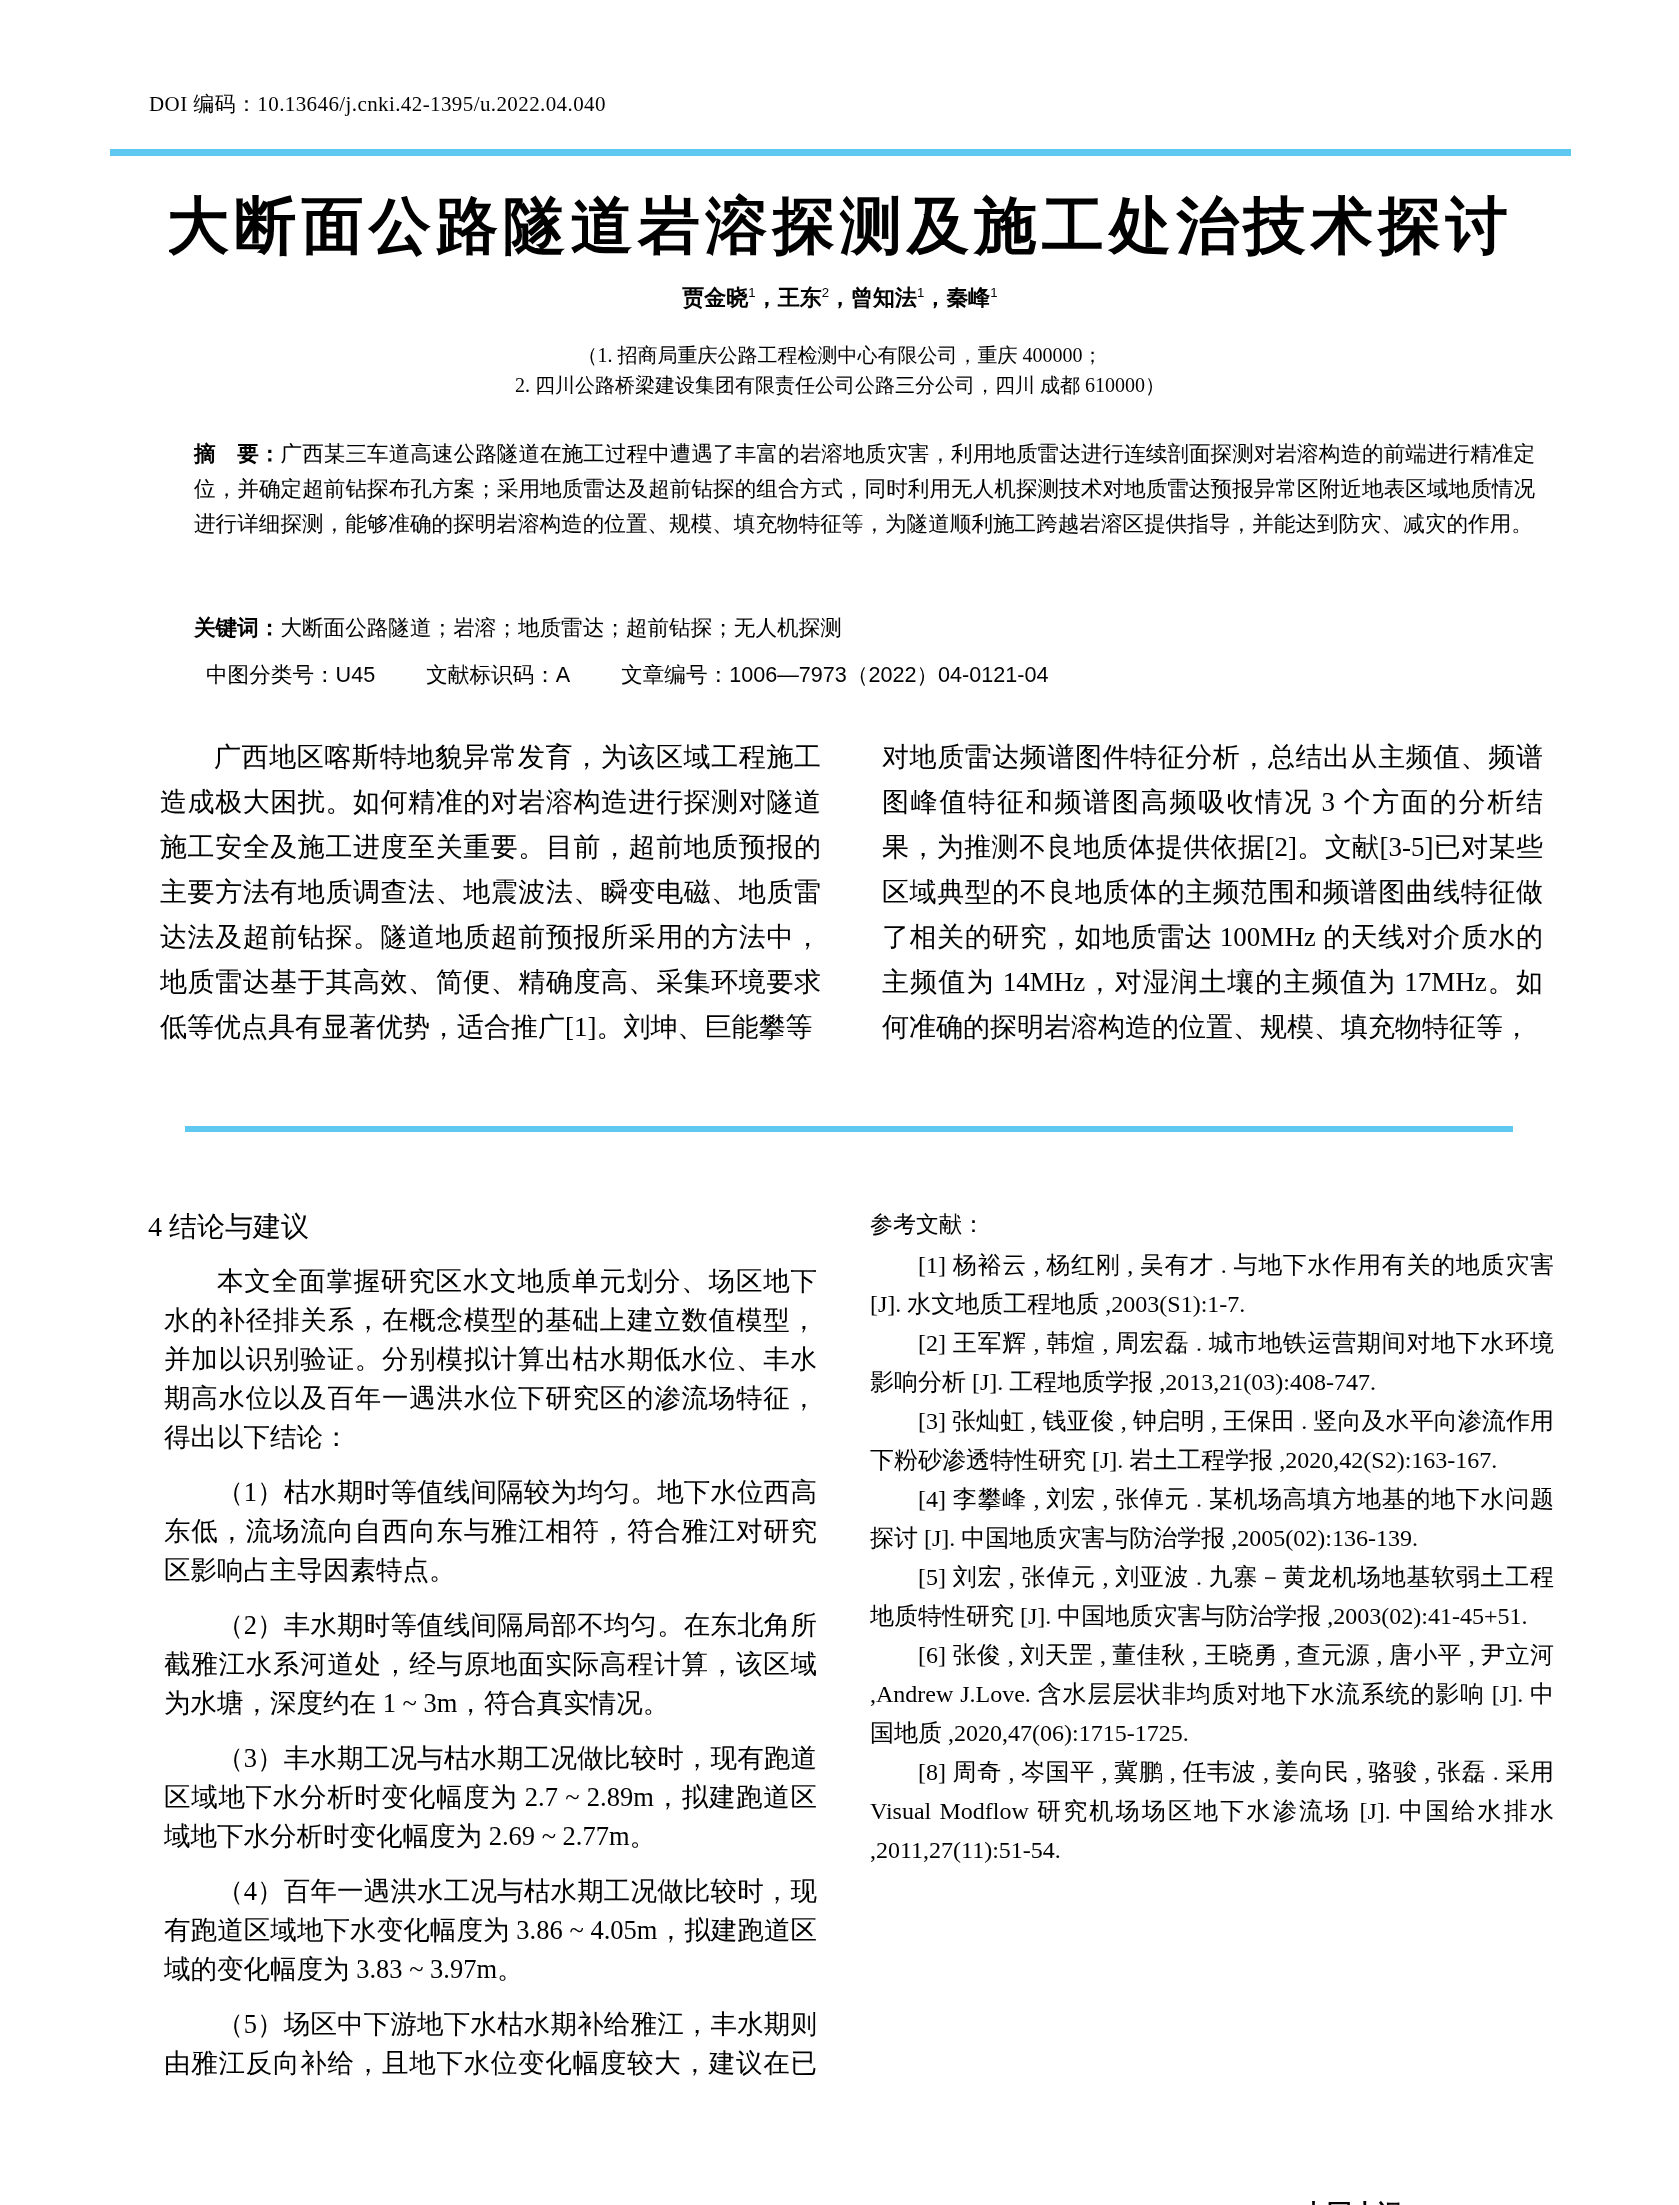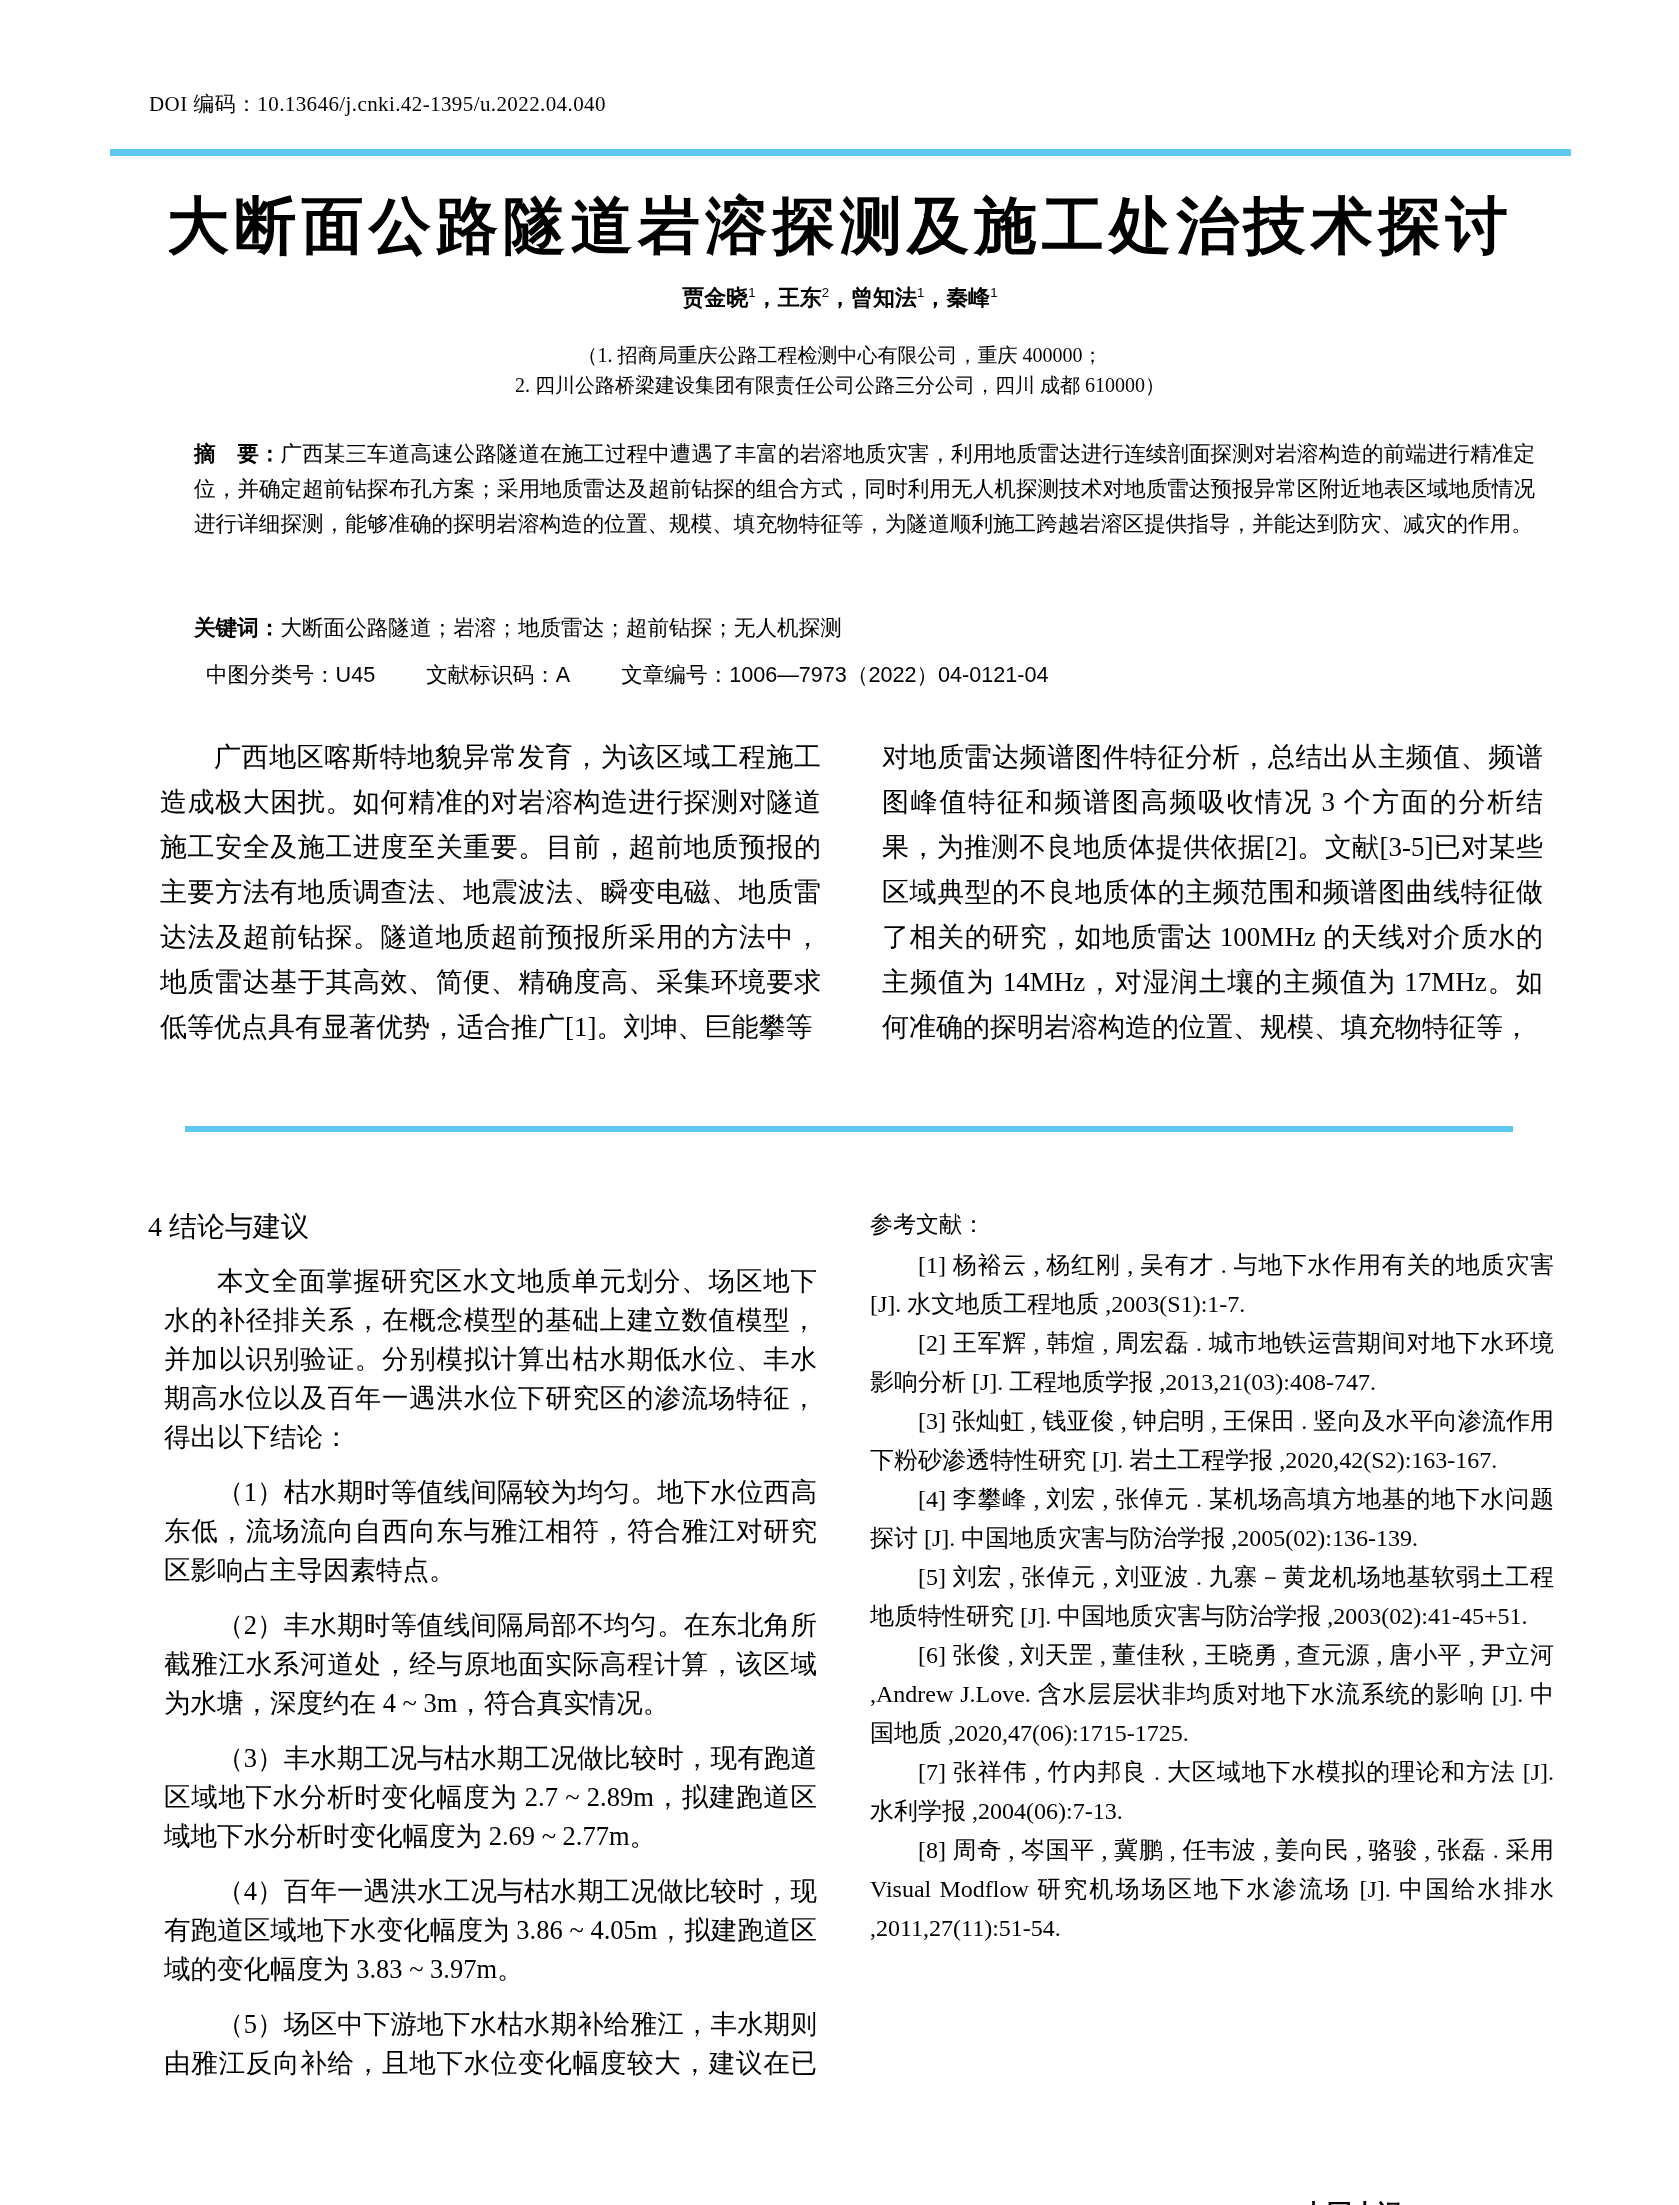--- a/index.html
+++ b/index.html
@@ -90,35 +90,34 @@
   <div class="intro-col" id="intro-right">
     <p>对地质雷达频谱图件特征分析，总结出从主频值、频谱图峰值特征和频谱图高频吸收情况 3 个方面的分析结果，为推测不良地质体提供依据[2]。文献[3-5]已对某些区域典型的不良地质体的主频范围和频谱图曲线特征做了相关的研究，如地质雷达 100MHz 的天线对介质水的主频值为 14MHz，对湿润土壤的主频值为 17MHz。如何准确的探明岩溶构造的位置、规模、填充物特征等，</p>
   </div>
 
   <div class="rule rule-mid"></div>
 
   <h2 class="concl-heading">4 结论与建议</h2>
   <div class="concl-body">
     <p>本文全面掌握研究区水文地质单元划分、场区地下水的补径排关系，在概念模型的基础上建立数值模型，并加以识别验证。分别模拟计算出枯水期低水位、丰水期高水位以及百年一遇洪水位下研究区的渗流场特征，得出以下结论：</p>
     <p>（1）枯水期时等值线间隔较为均匀。地下水位西高东低，流场流向自西向东与雅江相符，符合雅江对研究区影响占主导因素特点。</p>
-    <p>（2）丰水期时等值线间隔局部不均匀。在东北角所截雅江水系河道处，经与原地面实际高程计算，该区域为水塘，深度约在 4 ~ 3m，符合真实情况。</p>
+    <p>（2）丰水期时等值线间隔局部不均匀。在东北角所截雅江水系河道处，经与原地面实际高程计算，该区域为水塘，深度约在 1 ~ 3m，符合真实情况。</p>
     <p>（3）丰水期工况与枯水期工况做比较时，现有跑道区域地下水分析时变化幅度为 2.7 ~ 2.89m，拟建跑道区域地下水分析时变化幅度为 2.69 ~ 2.77m。</p>
     <p>（4）百年一遇洪水工况与枯水期工况做比较时，现有跑道区域地下水变化幅度为 3.86 ~ 4.05m，拟建跑道区域的变化幅度为 3.83 ~ 3.97m。</p>
     <p>（5）场区中下游地下水枯水期补给雅江，丰水期则由雅江反向补给，且地下水位变化幅度较大，建议在已建防洪堤一定范围内填筑渗透性较好的粗粒料，外侧开挖取土，防止渗透变形发生；避开洪峰季节施工。</p>
   </div>
 
   <h2 class="refs-heading">参考文献：</h2>
   <div class="refs-body">
     <p>[1] 杨裕云 , 杨红刚 , 吴有才 . 与地下水作用有关的地质灾害 [J]. 水文地质工程地质 ,2003(S1):1-7.</p>
     <p>[2] 王军辉 , 韩煊 , 周宏磊 . 城市地铁运营期间对地下水环境影响分析 [J]. 工程地质学报 ,2013,21(03):408-747.</p>
     <p>[3] 张灿虹 , 钱亚俊 , 钟启明 , 王保田 . 竖向及水平向渗流作用下粉砂渗透特性研究 [J]. 岩土工程学报 ,2020,42(S2):163-167.</p>
     <p>[4] 李攀峰 , 刘宏 , 张倬元 . 某机场高填方地基的地下水问题探讨 [J]. 中国地质灾害与防治学报 ,2005(02):136-139.</p>
     <p>[5] 刘宏 , 张倬元 , 刘亚波 . 九寨－黄龙机场地基软弱土工程地质特性研究 [J]. 中国地质灾害与防治学报 ,2003(02):41-45+51.</p>
     <p>[6] 张俊 , 刘天罡 , 董佳秋 , 王晓勇 , 查元源 , 唐小平 , 尹立河 ,Andrew J.Love. 含水层层状非均质对地下水流系统的影响 [J]. 中国地质 ,2020,47(06):1715-1725.</p>
-    <p>[7] 张祥伟 , 竹内邦良 . 大区域地下水模拟的理论和方法 [J]. 水利学报 ,2004(06):7-13.</p>
     <p>[8] 周奇 , 岑国平 , 冀鹏 , 任韦波 , 姜向民 , 骆骏 , 张磊 . 采用 Visual Modflow 研究机场场区地下水渗流场 [J]. 中国给水排水 ,2011,27(11):51-54.</p>
   </div>
 
   <div class="footer">
     <span class="logo">CWT</span>
     <span class="journal">中国水运</span>
     <span class="issue">2022·04</span>
     <span class="pageno">121</span>
   </div>
 

